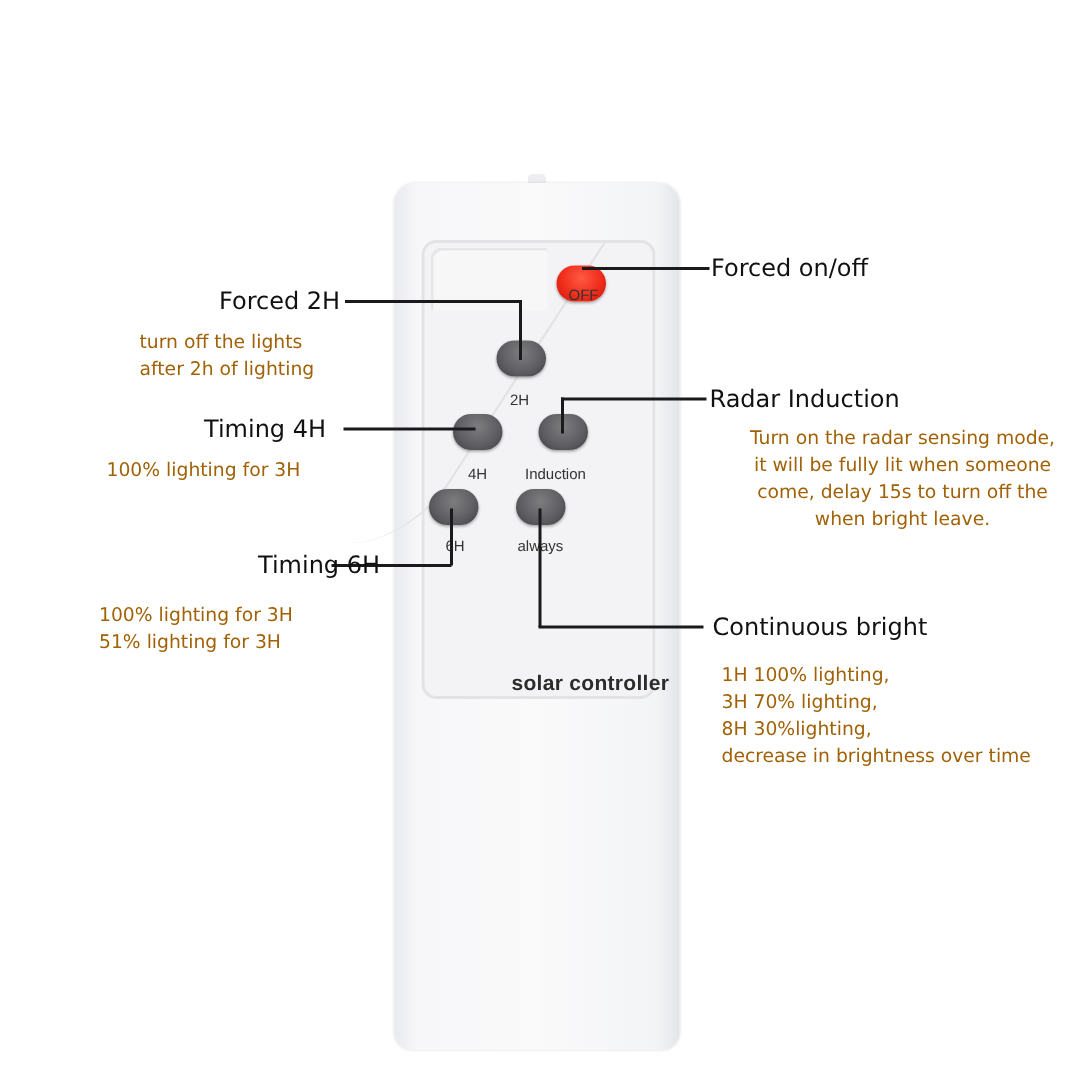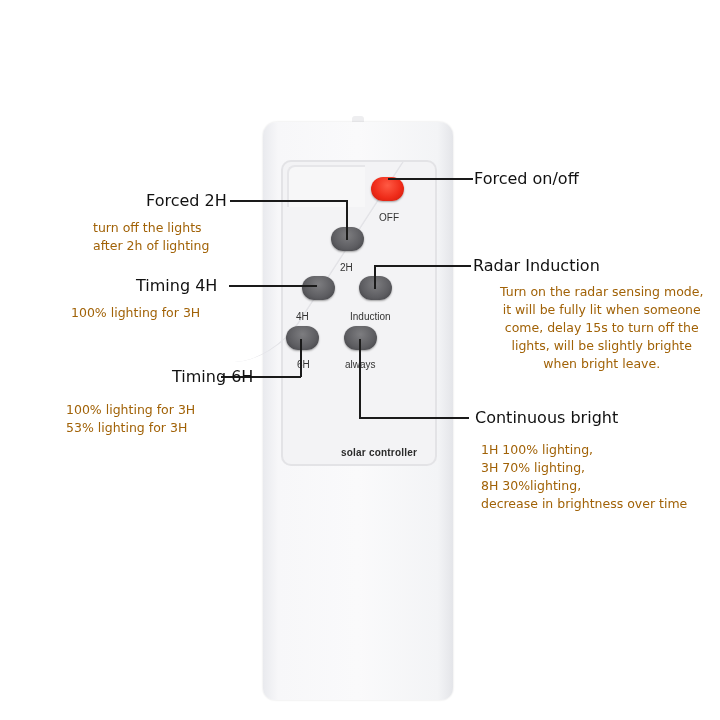--- a/index.html
+++ b/index.html
@@ -32,44 +32,44 @@
 
   .btn {
     position: absolute; width: 33px; height: 24px; border-radius: 12px;
     background: radial-gradient(ellipse at 50% 35%, #7d7d80 0%, #5d5d61 60%, #3c3c40 100%);
     box-shadow: 0 1px 2px rgba(0,0,0,0.35);
   }
   .btn-red {
     background: radial-gradient(ellipse at 50% 35%, #ff5a44 0%, #ee2a18 60%, #c21c0e 100%);
   }
   .blabel { position: absolute; font-size: 10px; color: #333; font-family: "Liberation Sans", sans-serif; }
-  .brand { position:absolute; left: 341px; top: 447px; font-size: 10px; font-weight: bold; color: #2b2b2b; font-family:"Liberation Sans", sans-serif; letter-spacing: 0.2px; }
+  .brand { position:absolute; left: 341px; top: 447px; font-size: 14px; font-weight: bold; color: #2b2b2b; font-family:"Liberation Sans", sans-serif; letter-spacing: 0.2px; }
 
   .line { position: absolute; background: #1a1a1a; }
   .title { position: absolute; font-size: 16px; color: #111; font-family: "DejaVu Sans", sans-serif; white-space: nowrap; }
   .desc { position: absolute; font-size: 12.5px; line-height: 18px; color: #a16207; font-family: "DejaVu Sans", sans-serif; white-space: nowrap; }
   .desc div { display:block; }
 </style>
 </head>
 <body>
 
 <div class="remote-nub"></div>
 <div class="remote"></div>
 <div class="panel"></div>
 <div class="panel-top"></div>
 <div class="diag"></div>
 
 <div class="btn btn-red" style="left:371px; top:177px;"></div>
-<div class="blabel" style="left:379px; top:212px;">OFF</div>
+<div class="blabel" style="left:379px; top:192px;">OFF</div>
 
 <div class="btn" style="left:331px; top:227px;"></div>
 <div class="blabel" style="left:340px; top:262px;">2H</div>
 
 <div class="btn" style="left:302px; top:276px;"></div>
-<div class="blabel" style="left:296px; top:311px;">4H</div>
+<div class="blabel" style="left:312px; top:311px;">4H</div>
 
 <div class="btn" style="left:359px; top:276px;"></div>
 <div class="blabel" style="left:350px; top:311px;">Induction</div>
 
 <div class="btn" style="left:286px; top:326px;"></div>
 <div class="blabel" style="left:297px; top:359px;">6H</div>
 
 <div class="btn" style="left:344px; top:326px;"></div>
 <div class="blabel" style="left:345px; top:359px;">always</div>
 
@@ -100,29 +100,28 @@
 </div>
 
 <div class="title" style="left:136px; top:276px;">Timing 4H</div>
 <div class="desc" style="left:71px; top:304px;">
   <div>100% lighting for 3H</div>
 </div>
 
 <div class="title" style="left:136px; top:367px;margin-left:36px;">Timing 6H</div>
 <div class="desc" style="left:66px; top:401px;">
   <div>100%  lighting for 3H</div>
-  <div>53%  lighting for 3H</div>
+  <div>51%  lighting for 3H</div>
 </div>
 
 <div class="title" style="left:473px; top:256px;">Radar Induction</div>
 <div class="desc" style="left:500px; top:283px;text-align:center;">
   <div>Turn on the radar sensing mode,</div>
   <div>it will be fully lit when someone</div>
   <div>come, delay 15s to turn off the</div>
-  <div>lights, will be slightly brighte</div>
   <div>when bright leave.</div>
 </div>
 
 <div class="title" style="left:475px; top:408px;">Continuous bright</div>
 <div class="desc" style="left:481px; top:441px;">
   <div>1H 100% lighting,</div>
   <div>3H 70% lighting,</div>
   <div>8H 30%lighting,</div>
   <div>decrease in brightness over time</div>
 </div>

